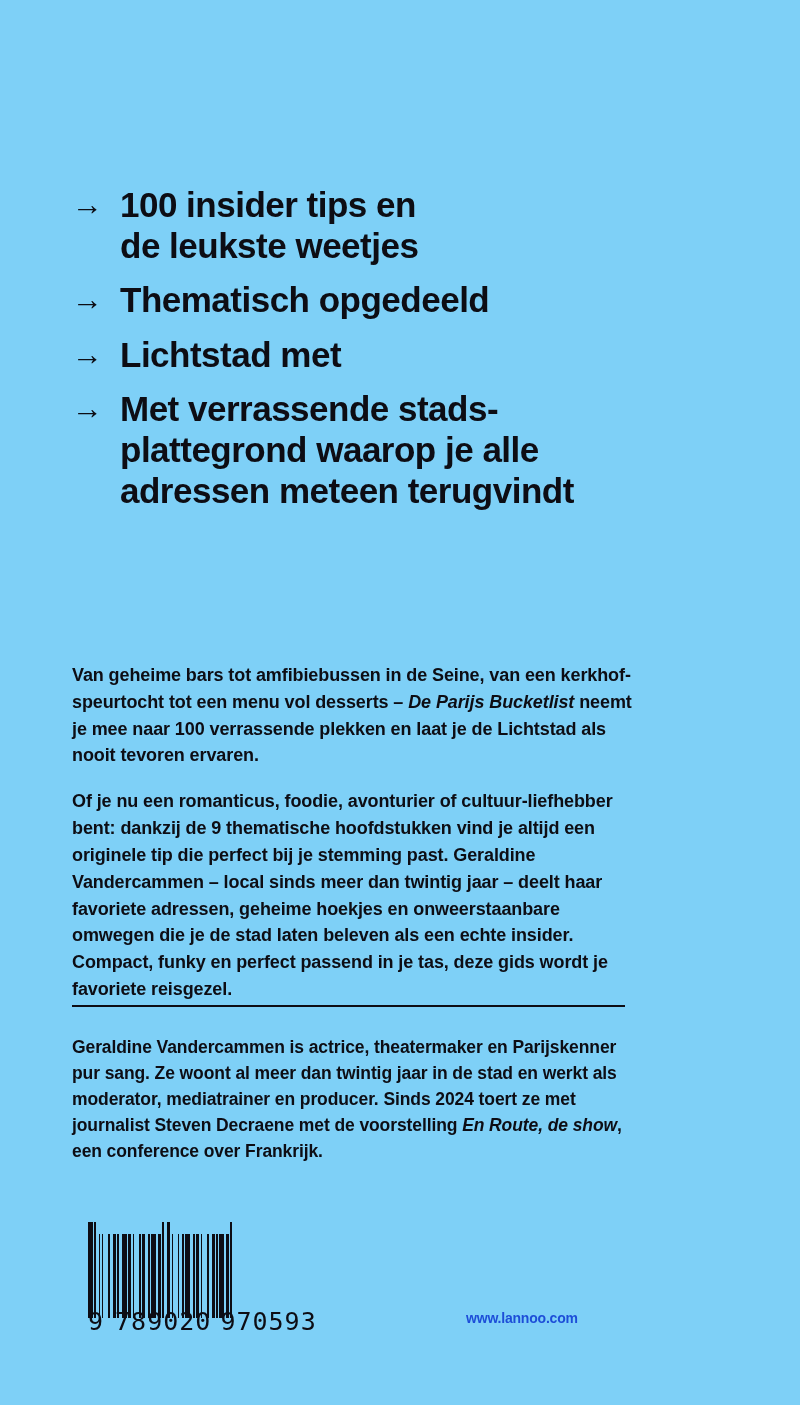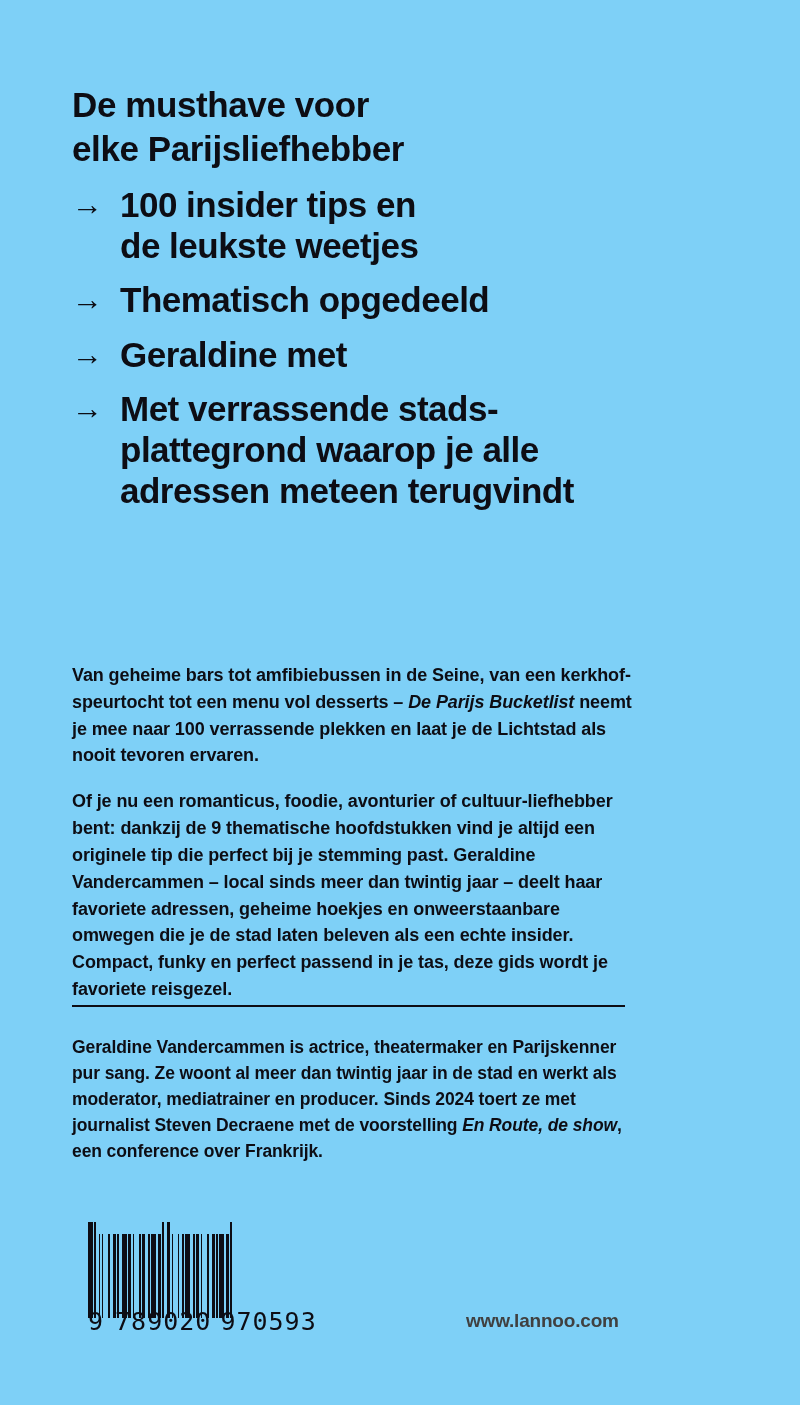--- a/index.html
+++ b/index.html
@@ -149,54 +149,50 @@
     align-items: baseline;
   }
   .isbn-digits .d1 { margin-right: 11px; }
   .isbn-digits .d2 { margin-right: 9px; }
 
   
   .website {
     position: absolute;
     left: 466px;
     top: 1310px;
-    font-size: 19px;
+    font-size: 14px;
     font-weight: bold;
     letter-spacing: -0.2px;
-    color: #404040;
+    color: #1d4ed8;
   }
 </style>
 </head>
 <body>
 
 <div class="cover">
 
-  <h1 class="headline">
-    <span class="hl-line">De musthave voor</span>
-    <span class="hl-line">elke Parijsliefhebber</span>
-  </h1>
 
   <ul class="bullets" style="list-style:none;margin:0;padding:0;">
       <li class="bullet">
         <span class="arrow">→</span>
         <span class="btext">
           <span>100 insider tips en</span>
           <span>de leukste weetjes</span>
         </span>
       </li>
       <li class="bullet">
         <span class="arrow">→</span>
         <span class="btext">
           <span>Thematisch opgedeeld</span>
         </span>
       </li>
       <li class="bullet">
         <span class="arrow">→</span>
         <span class="btext">
-          <span>Geraldine met</span>
+          <span>Lichtstad met</span>
         </span>
       </li>
       <li class="bullet">
         <span class="arrow">→</span>
         <span class="btext">
           <span>Met verrassende stads-</span>
           <span>plattegrond waarop je alle</span>
           <span>adressen meteen terugvindt</span>
         </span>
       </li>

